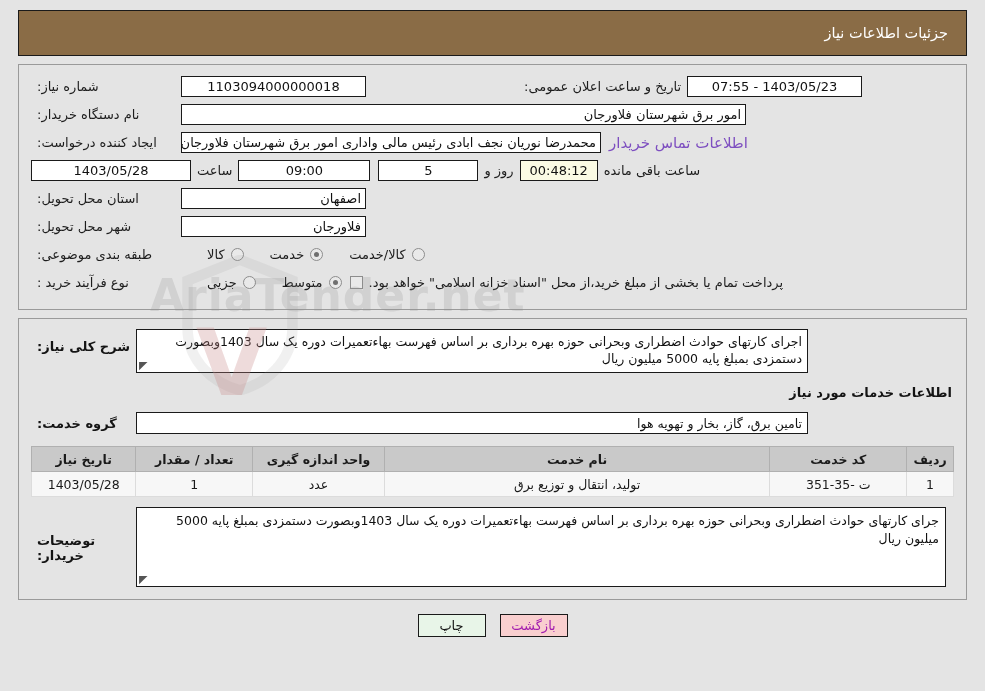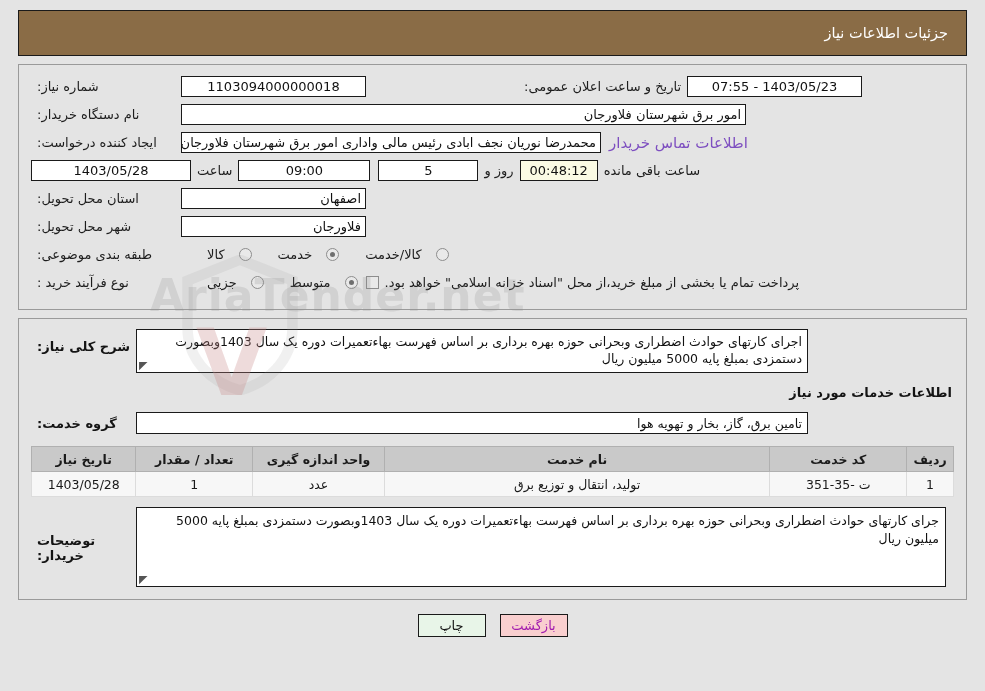--- a/index.html
+++ b/index.html
@@ -110,21 +110,21 @@
   .w-time   { width: 132px; flex: 0 0 132px; }
   .w-days   { width: 100px; flex: 0 0 100px; }
   .w-prov   { width: 185px; flex: 0 0 185px; }
   .w-city   { width: 185px; flex: 0 0 185px; }
   .w-pub    { width: 175px; flex: 0 0 175px; }
 
   
   .opt {
     display: flex;
     align-items: center;
-    gap: 14px;
+    gap: 6px;
     margin-left: 26px;
     font-size: 13px;
     color: #1d1d1d;
     white-space: nowrap;
   }
   .radio {
     width: 13px; height: 13px;
     border-radius: 50%;
     border: 1px solid #8d8d8d;
     background: #e9e9e9;

